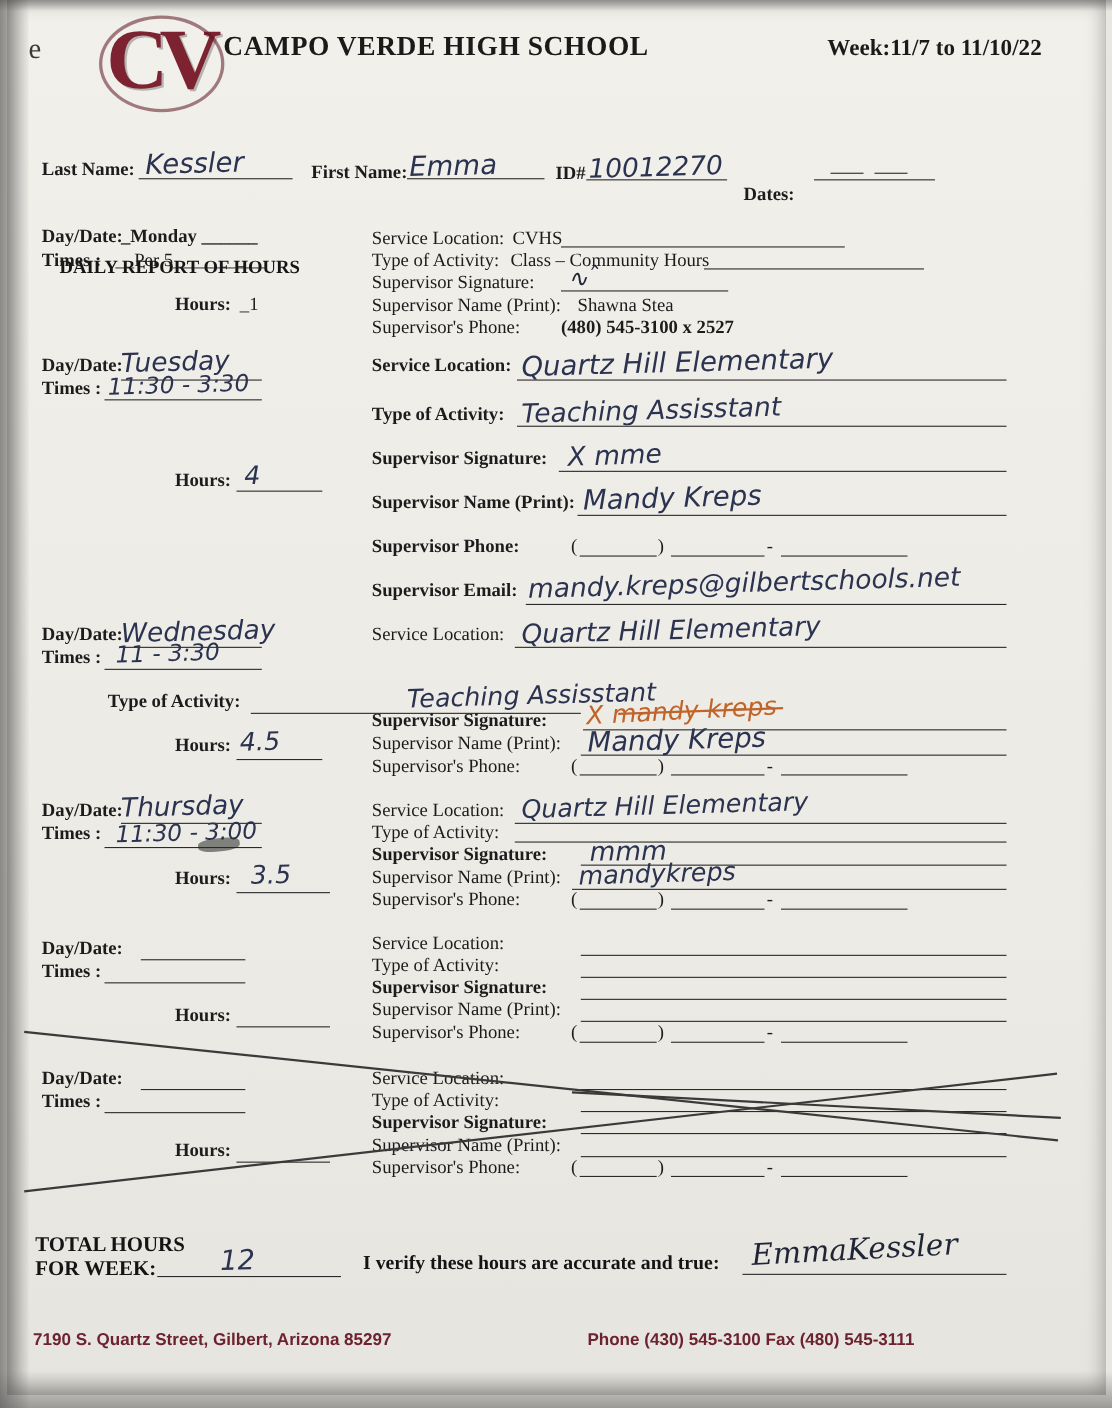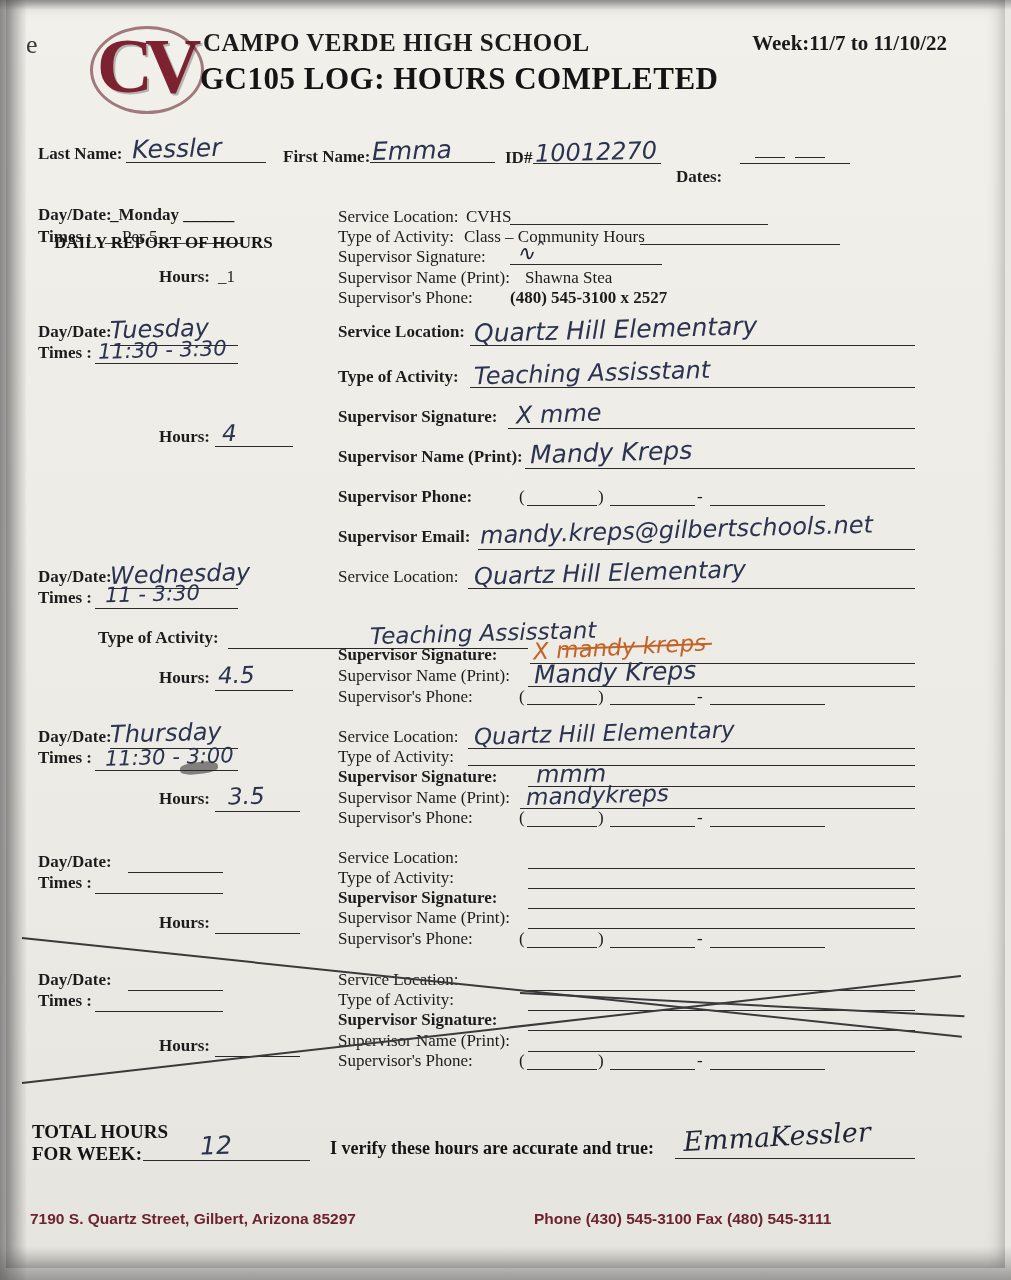--- a/index.html
+++ b/index.html
@@ -39,21 +39,21 @@
   }
   .shadow-bottom {
     position: absolute;
     left: 0; bottom: 0; width: 1011px; height: 34px;
     background: linear-gradient(0deg, rgba(90,90,90,0.55), rgba(255,255,255,0));
   }
 
   
   .logo {
     position: absolute;
-    left: 84px; top: 22px;
+    left: 84px; top: 10px;
     width: 122px; height: 92px;
   }
   .logo .cv {
     font-family: "Liberation Serif", serif;
     font-weight: bold;
     font-style: normal;
     font-size: 78px;
     color: #7d2230;
     letter-spacing: -8px;
     line-height: 88px;
@@ -190,21 +190,20 @@
   <div class="shadow-left"></div>
   <div class="shadow-top"></div>
   <div class="shadow-bottom"></div>
 
   <div class="corner-mark">e</div>
   <div class="logo">
     <div class="ring"></div>
     <div class="cv">CV</div>
   </div>
   <div class="school-name">CAMPO VERDE HIGH SCHOOL</div>
-  <div class="doc-title">GC105 LOG: HOURS COMPLETED</div>
   <div class="week">Week:11/7 to 11/10/22</div>
 
   <div class="lbl" style="left:38px; top:144px;">Last Name:</div>
   <div class="rule" style="left:126px; top:162px; width:140px;"></div>
   <div class="hand" style="left:132px; top:134px; font-size:25px;">Kessler</div>
 
   <div class="lbl" style="left:283px; top:147px;">First Name:</div>
   <div class="rule" style="left:370px; top:162px; width:125px;"></div>
   <div class="hand" style="left:372px; top:136px; font-size:25px;">Emma</div>
 

